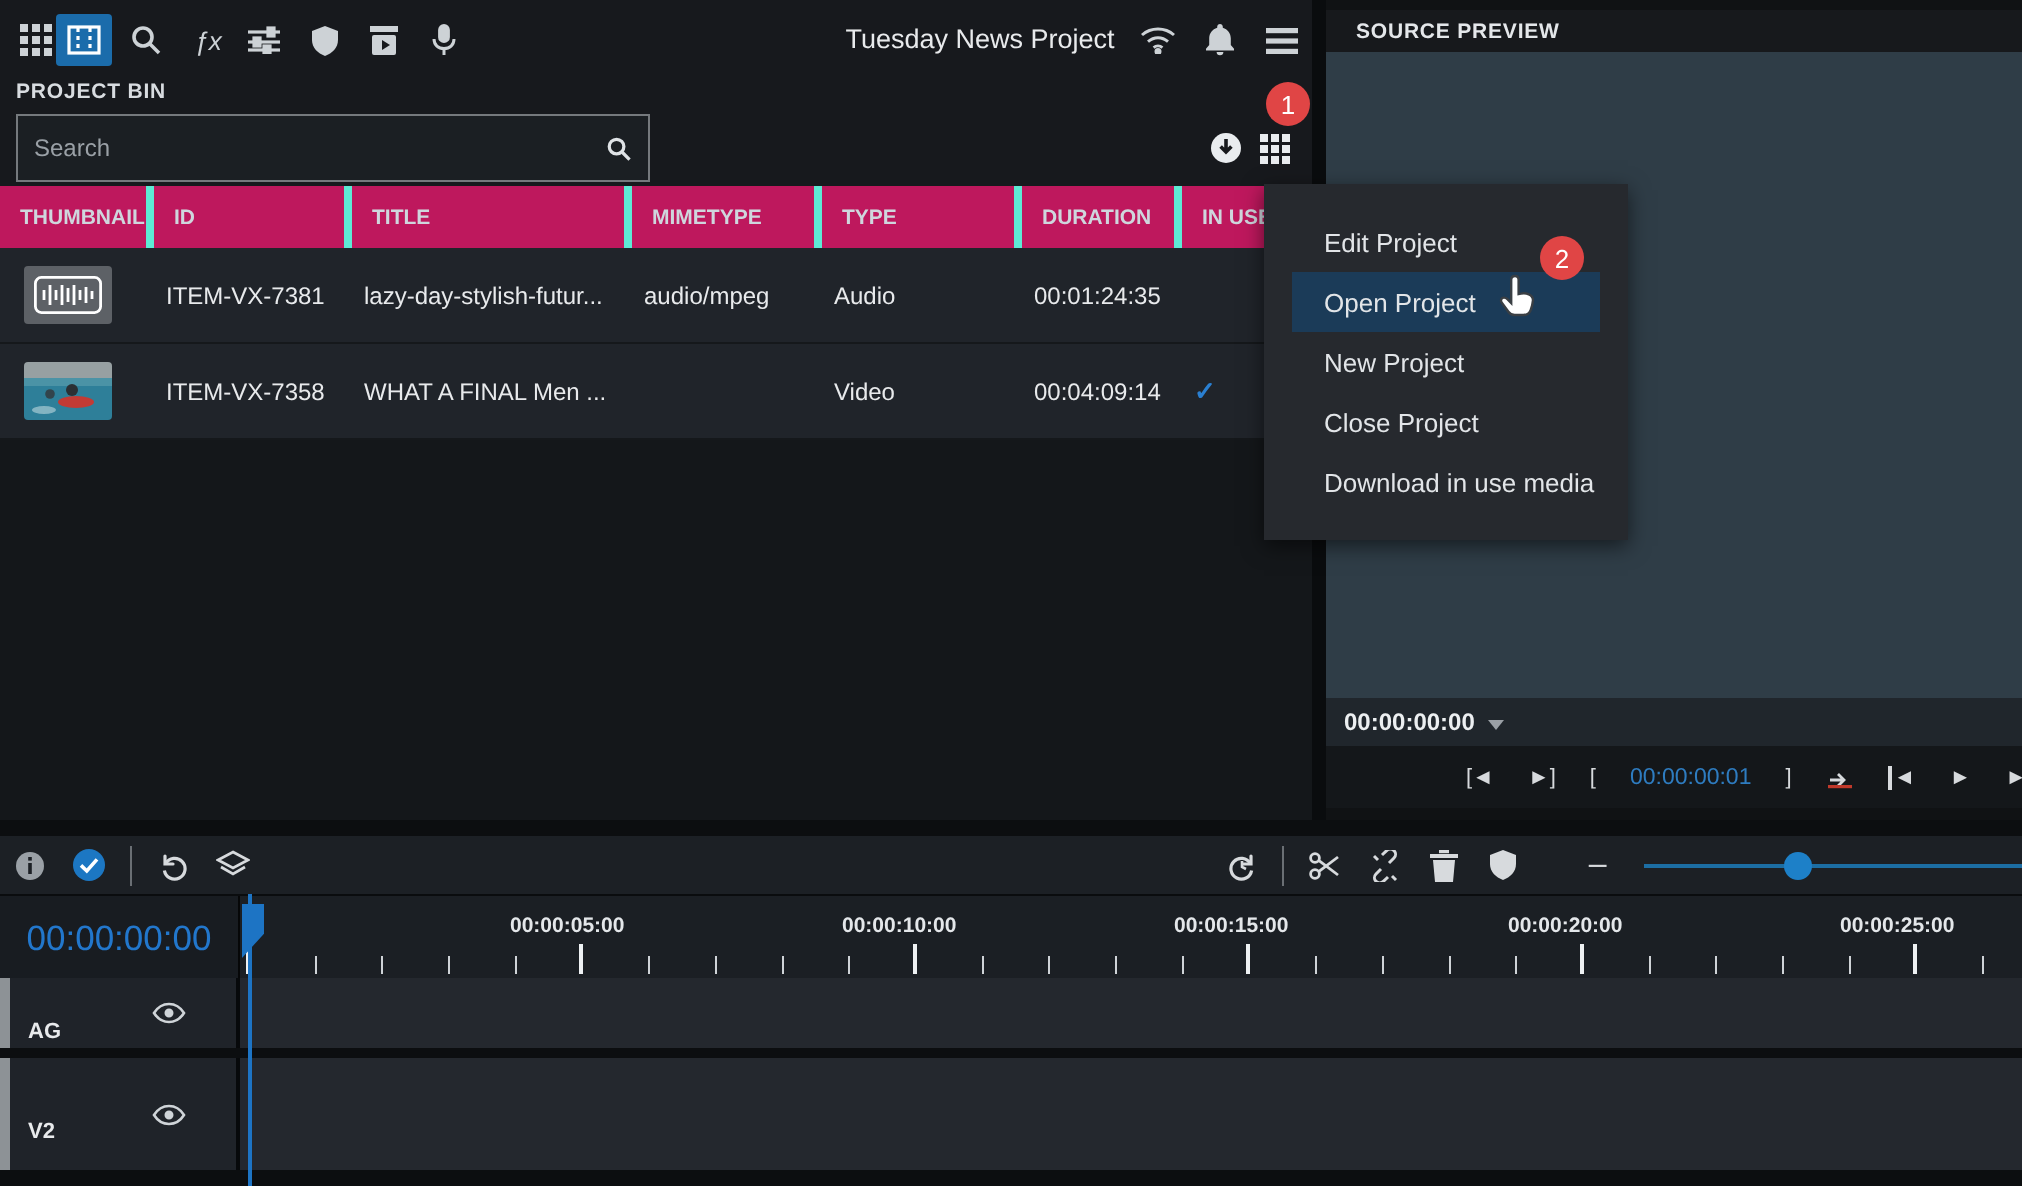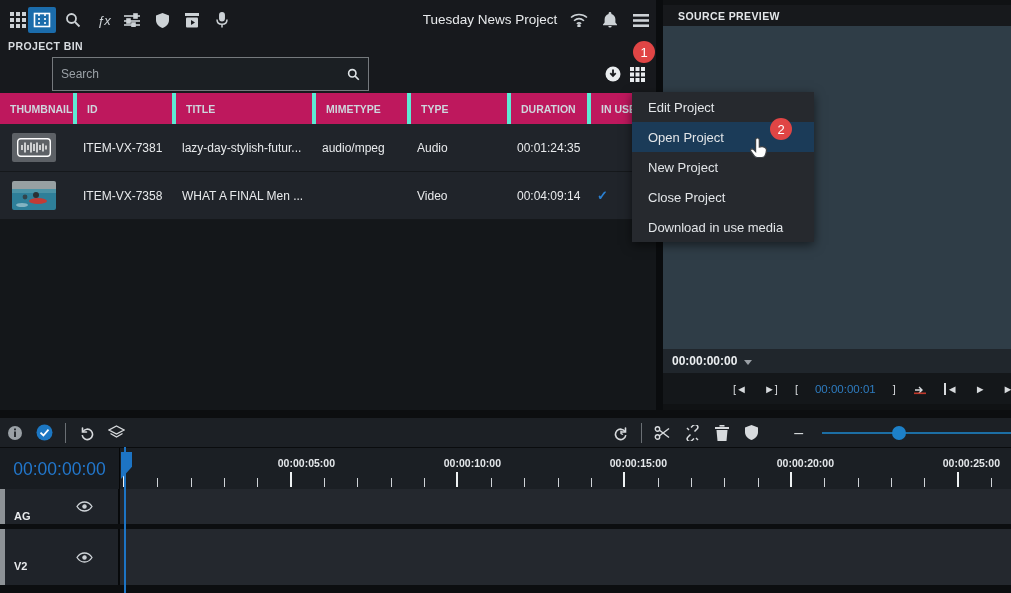--- a/index.html
+++ b/index.html
@@ -12,21 +12,21 @@
   #left-panel { left:0; top:0; width:656px; height:410px; background:#17191d; }
   #topbar { left:0; top:0; width:656px; height:40px; }
   .topbar-icon { position:absolute; top:7px; width:28px; height:26px; display:flex;
                  align-items:center; justify-content:center; color:#cdd2d6; border-radius:2px; }
   .topbar-icon.active { background:#1b6cab; color:#fff; }
   #app-title { position:absolute; left:420px; top:12px; width:140px; text-align:center;
                color:#e8eaec; font-size:13.5px; }
   #proj-bin-label { position:absolute; left:8px; top:40px; color:#d8dce0; font-size:10.5px;
                     font-weight:bold; letter-spacing:.4px; }
   #search-box { position:absolute; left:8px; top:57px; width:317px; height:34px;
-                background:#1b1f23; border:1px solid #75797d; display:flex; align-items:center;margin-left:44px; }
+                background:#1b1f23; border:1px solid #75797d; display:flex; align-items:center; }
   #search-input { flex:1; background:transparent; border:none; outline:none; color:#cfd4d8;
                   font-size:12px; padding:0 8px; font-family:"Liberation Sans",sans-serif; }
   #search-input::placeholder { color:#9aa0a6; }
   #search-box .mag { margin-right:8px; color:#dfe3e6; }
 
   #dl-row { position:absolute; left:605px; top:64px; width:50px; height:20px; display:flex;
             gap:9px; align-items:center; }
 
   
   #bin-table { position:absolute; left:0; top:93px; width:656px; }
@@ -73,21 +73,21 @@
   #zoom-slider .track { position:absolute; left:0; right:-10px; top:6px; height:2px; background:#1c6ea4; }
   #zoom-slider .knob { position:absolute; left:70px; top:0; width:14px; height:14px;
                        border-radius:50%; background:#1d80c8; }
 
   #ruler-row { position:absolute; left:0; top:37px; width:1011px; height:42px; background:#1b1f24;
                border-top:1px solid #0a0c0e; }
   #big-tc { position:absolute; left:0; top:0; width:120px; height:42px; background:#181c21;
             border-right:1px solid #060708; color:#2277cc; font-size:17.5px;
             display:flex; align-items:center; justify-content:center; }
   #ruler { position:absolute; left:121px; top:0; width:890px; height:42px; }
-  .r-label { position:absolute; top:9px; width:80px; text-align:right; color:#e4e7ea;
+  .r-label { position:absolute; top:9px; width:80px; text-align:left; color:#e4e7ea;
              font-size:10.5px; font-weight:bold; }
   #ticks-minor { position:absolute; left:0; bottom:3px; width:890px; height:9px;
     background:repeating-linear-gradient(to right,#cfd3d7 0 1px,transparent 1px 33.35px);
     background-position-x:3px; }
   #ticks-major { position:absolute; left:0; bottom:3px; width:890px; height:15px;
     background:repeating-linear-gradient(to right,#eef1f3 0 2px,transparent 2px 166.75px);
     background-position-x:2px; }
 
   #tracks { position:absolute; left:0; top:79px; width:1011px; }
   .track { position:relative; width:1011px; display:flex; }
@@ -99,21 +99,21 @@
   .t-name { margin-left:14px; color:#e8eaec; font-size:11px; font-weight:bold;margin-top:18px; }
   .t-eye { position:absolute; left:76px; color:#cfd4d8; }
   .t-lane { flex:1; background:#24282e; }
   #playhead-line { position:absolute; left:124px; top:447px; width:2px; height:146px;
                    background:#1d74c4; z-index:4; }
   #playhead-flag { position:absolute; left:121px; top:452px; width:11px; height:27px; background:#1d74c4;
                    clip-path:polygon(0 0,100% 0,100% 55%,0 100%); z-index:5; }
 
   
   #project-menu { left:632px; top:92px; width:182px; background:#26292e; z-index:20;
-                  box-shadow:0 3px 10px rgba(0,0,0,.55); padding:0; }
+                  box-shadow:0 3px 10px rgba(0,0,0,.55); padding:14px; }
   .menu-item { height:30px; display:flex; align-items:center; padding-left:16px;
                color:#e2e5e8; font-size:13px; }
   .menu-item.active { background:#1b3b58; }
   .badge { position:absolute; width:22px; height:22px; border-radius:50%; background:#e04545;
            color:#fff; font-size:13px; display:flex; align-items:center; justify-content:center;
            z-index:30; }
   #badge-1 { left:633px; top:41px; }
   #badge-2 { left:770px; top:118px; }
   #cursor { left:748px; top:136px; z-index:40; }
 

